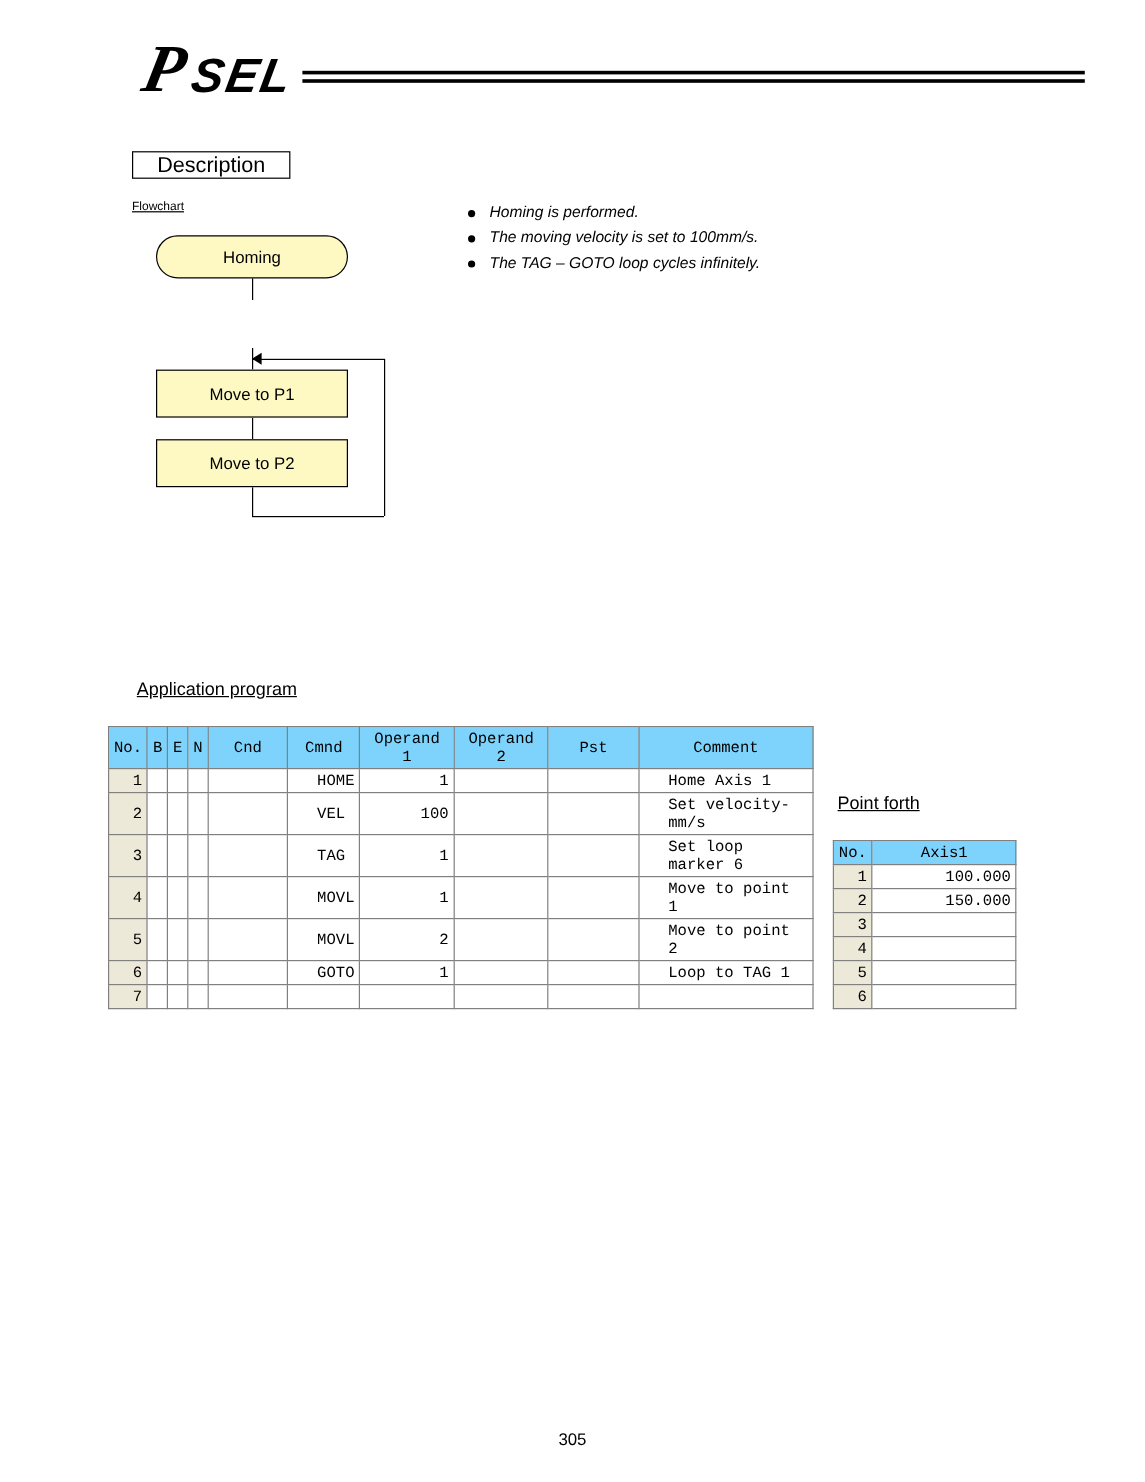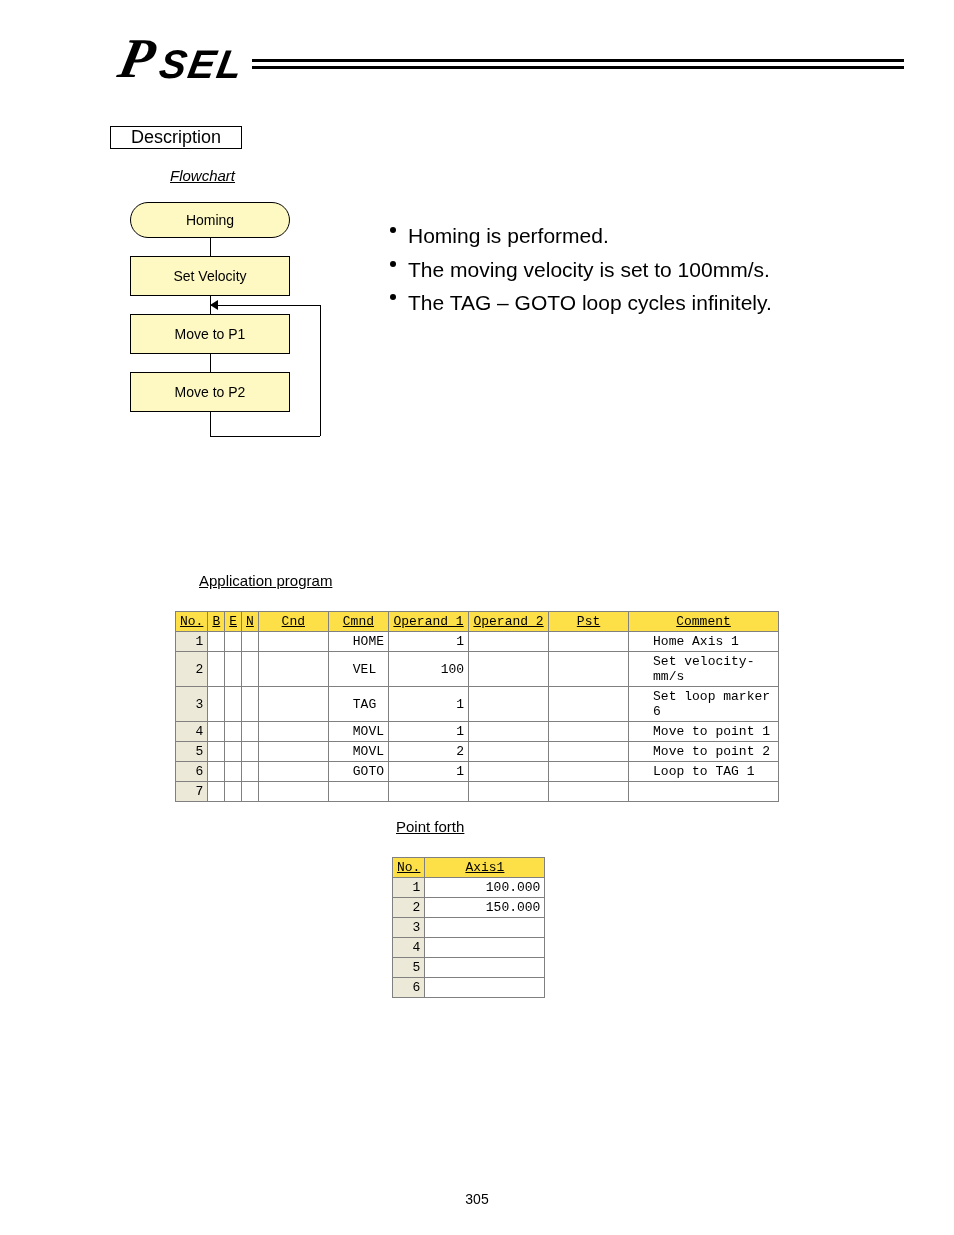--- a/index.html
+++ b/index.html
@@ -70,24 +70,22 @@
   }
   
   .flow-area {
     display: flex;
     margin-left: 60px;
     gap: 60px;
   }
   .flowchart-col { width: 220px; }
   .flowchart-heading {
     text-decoration: underline;
-    font-size: 15px;
+    font-size: 10px;
     margin-bottom: 18px;
-    margin-left: 60px;
-    font-style: italic;
   }
   .flowchart {
     position: relative;
     width: 220px;
     height: 270px;
   }
   .fc-box {
     position: absolute;
     border: 1px solid #000;
     width: 160px;
@@ -114,59 +112,57 @@
   }
   .fc-arrowhead {
     position: absolute;
     width: 0; height: 0;
     border-top: 5px solid transparent;
     border-bottom: 5px solid transparent;
     border-right: 8px solid #000;
   }
   
   .bullets {
-    margin-top: 52px;
-    font-size: 21px;
+    font-size: 13px;
     line-height: 1.6;
+    font-style: italic;
   }
   .bullets .b-row { display: flex; gap: 12px; }
   .bullets .dot {
     width: 6px; height: 6px; background:#000; border-radius:50%;
     margin-top: 8px; flex: 0 0 6px;
   }
   
   .two-col {
     display: flex;
     margin: 100px 40px 0 40px;
     gap: 16px;
-    align-items: center;
-    flex-direction: column;
+    align-items: flex-end;
   }
   .app-heading, .pt-heading {
     text-decoration: underline;
     font-size: 15px;
     margin-bottom: 22px;
   }
   .app-heading { margin-left: 24px; }
   .pt-heading { margin-left: 4px; }
   .prog-col { flex: 1 1 auto; }
   .pt-col { width: 170px; flex: 0 0 170px; }
   
   table {
     border-collapse: collapse;
     font-family: "Courier New", monospace;
     font-size: 13px;
   }
   table th {
-    background: #fde047;
+    background: #7dd3fc;
     border: 1px solid #808080;
     font-weight: normal;
     padding: 2px 4px;
     text-align: center;
-    text-decoration: underline;
   }
   table td {
     border: 1px solid #808080;
     padding: 2px 4px;
     height: 18px;
     background: #fff;
   }
   .rownum {
     background: #ece9d8;
     text-align: right;
@@ -216,21 +212,20 @@
         <div class="fc-line-v" style="top:36px;height:18px;"></div>
         <div class="fc-line-v" style="top:94px;height:18px;"></div>
         <div class="fc-line-v" style="top:152px;height:18px;"></div>
         <div class="fc-line-v" style="top:210px;height:24px;"></div>
         <div class="fc-line-h" style="top:234px;left:100px;width:110px;"></div>
         <div class="fc-line-v" style="top:103px;left:210px;height:131px;border-left:1px solid #000;"></div>
         <div class="fc-line-h" style="top:103px;left:100px;width:110px;"></div>
         <div class="fc-arrowhead" style="top:98px;left:100px;"></div>
 
         <div class="fc-box fc-terminal" style="top:0;">Homing</div>
-        <div class="fc-box" style="top:54px;">Set Velocity</div>
         <div class="fc-box" style="top:112px;">Move to P1</div>
         <div class="fc-box" style="top:170px;">Move to P2</div>
       </div>
     </div>
     <div class="bullets">
       <div class="b-row">
           <span class="dot"></span>
           <span>Homing is performed.</span>
         </div>
       <div class="b-row">

